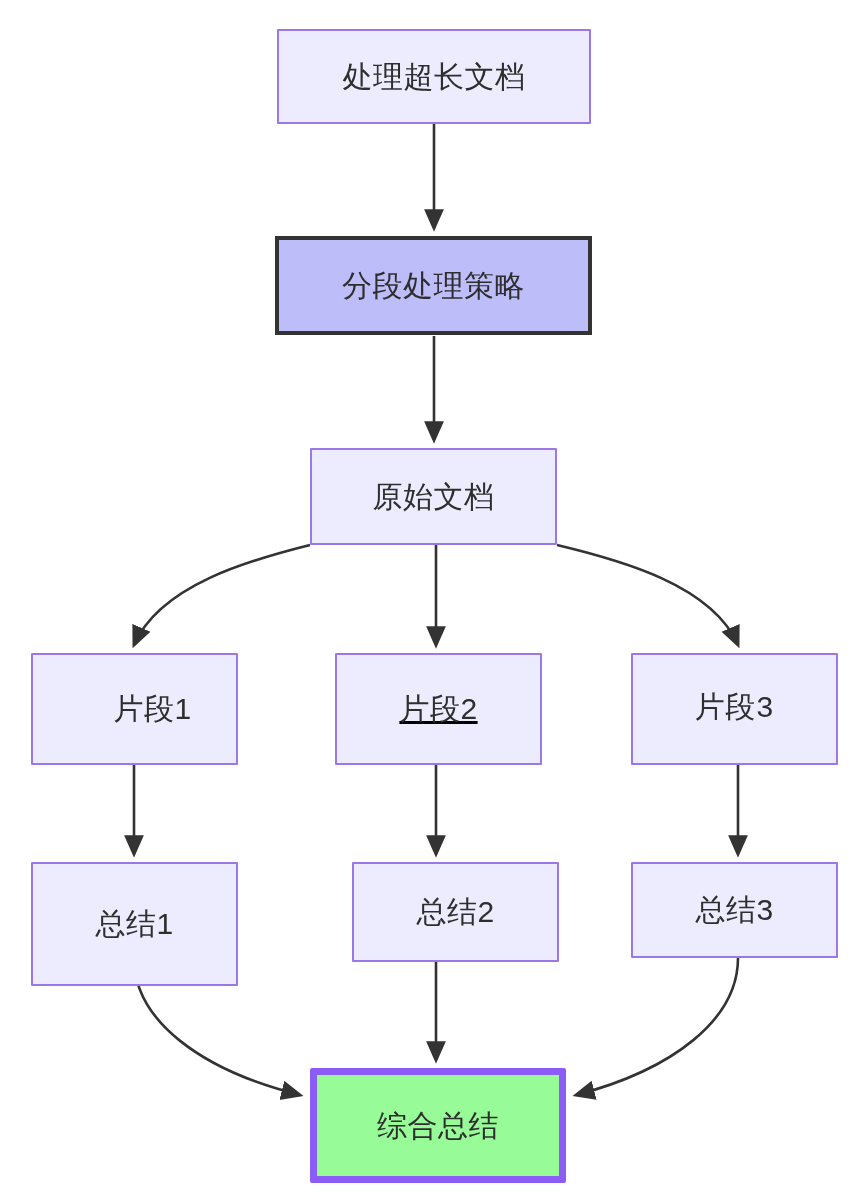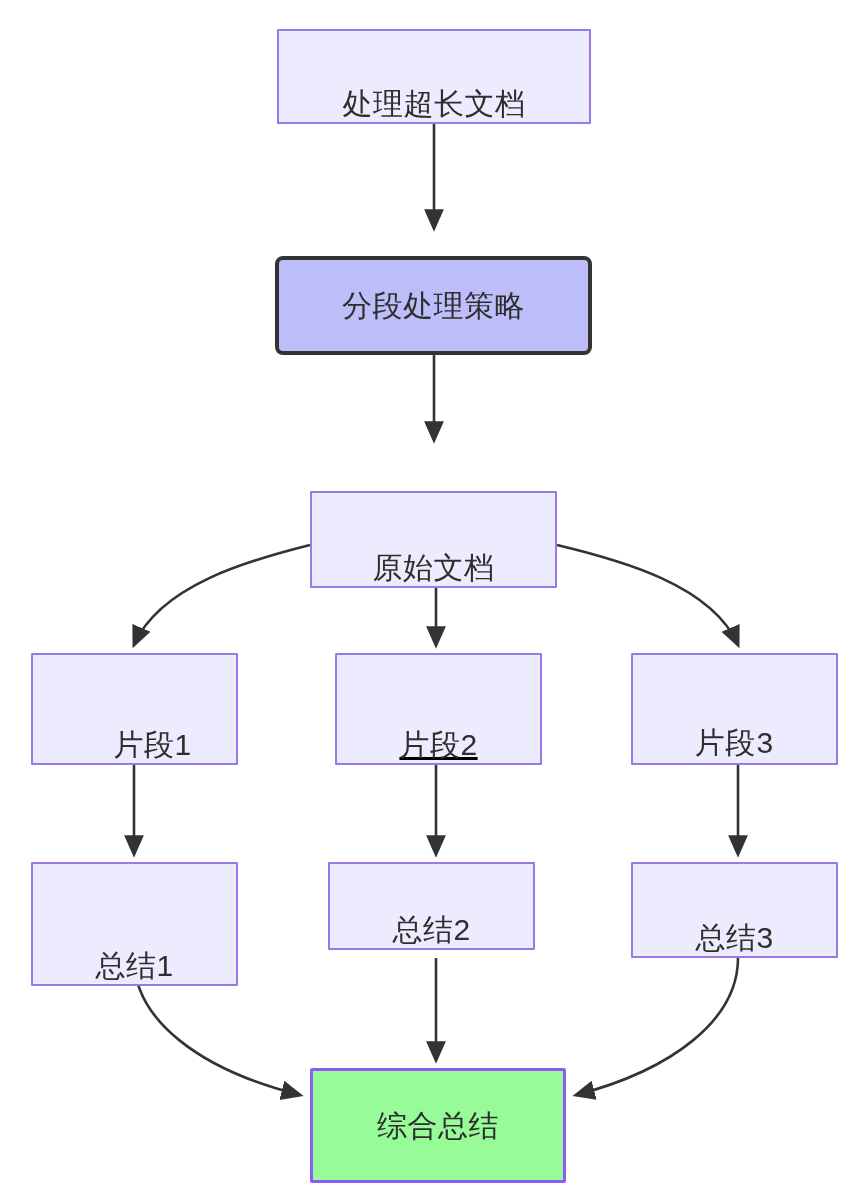--- a/index.html
+++ b/index.html
@@ -41,33 +41,31 @@
     font-size: 30px;
     color: #2e2e2e;
     letter-spacing: 0.5px;
     white-space: nowrap;
   }
   
   .node.style-default {
     background: #ececfe;
     border: 2px solid #9b78e8;
     border-radius: 1px;
-    align-items: flex-end;
   }
   
   .node.style-strategy {
     background: #bdbdfa;
     border: 4px solid #333333;
-    border-radius: 8px;
-    margin-top: 20px;
+    border-radius: 0;
   }
   
   .node.style-final {
     background: #97fb97;
-    border: 3px solid #8b5cf6;
+    border: 7px solid #8b5cf6;
     border-radius: 2px;
   }
 </style>
 </head>
 <body>
 
 <div id="flowchart">
 
   <svg id="edge-layer" viewBox="0 0 852 1196" width="852" height="1196" xmlns="http://www.w3.org/2000/svg">
     <defs>
@@ -90,36 +88,36 @@
       </g>
   </svg>
 
   <div id="node-group">
       <div class="node style-default" style="left: 277px; top: 29px; width: 314px; height: 95px;">
         <span class="node-label">处理超长文档</span>
       </div>
       <div class="node style-strategy" style="left: 275px; top: 236px; width: 317px; height: 99px;">
         <span class="node-label">分段处理策略</span>
       </div>
-      <div class="node style-default" style="left: 310px; top: 448px; width: 247px; height: 97px; margin-top: 43px;">
+      <div class="node style-default" style="left: 310px; top: 448px; width: 247px; height: 97px;">
         <span class="node-label">原始文档</span>
       </div>
       <div class="node style-default" style="left: 31px; top: 653px; width: 207px; height: 112px; padding-left: 36px;">
         <span class="node-label">片段1</span>
       </div>
       <div class="node style-default" style="left: 335px; top: 653px; width: 207px; height: 112px; text-decoration: underline;">
         <span class="node-label">片段2</span>
       </div>
       <div class="node style-default" style="left: 631px; top: 653px; width: 207px; height: 112px; font-family: Liberation Mono, monospace;">
         <span class="node-label">片段3</span>
       </div>
       <div class="node style-default" style="left: 31px; top: 862px; width: 207px; height: 124px;">
         <span class="node-label">总结1</span>
       </div>
-      <div class="node style-default" style="left: 328px; top: 862px; width: 207px; height: 88px;">
+      <div class="node style-default" style="left: 352px; top: 862px; width: 207px; height: 100px;">
         <span class="node-label">总结2</span>
       </div>
       <div class="node style-default" style="left: 631px; top: 862px; width: 207px; height: 96px;">
         <span class="node-label">总结3</span>
       </div>
       <div class="node style-final" style="left: 310px; top: 1068px; width: 256px; height: 115px;">
         <span class="node-label">综合总结</span>
       </div>
     </div>
 

